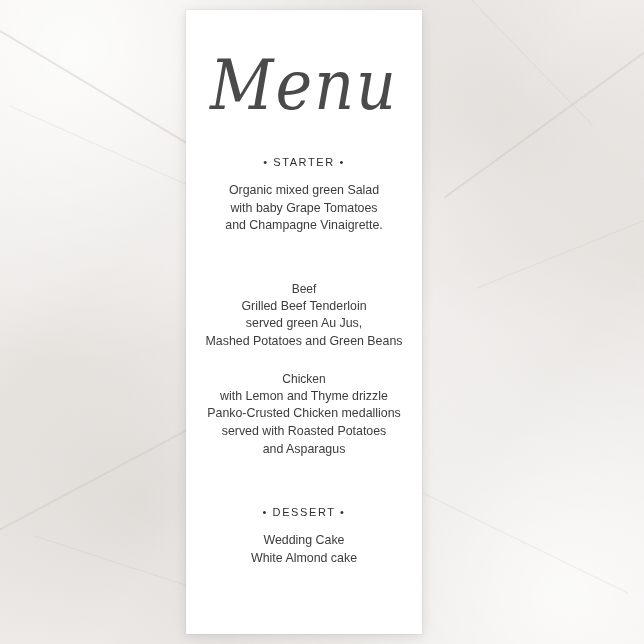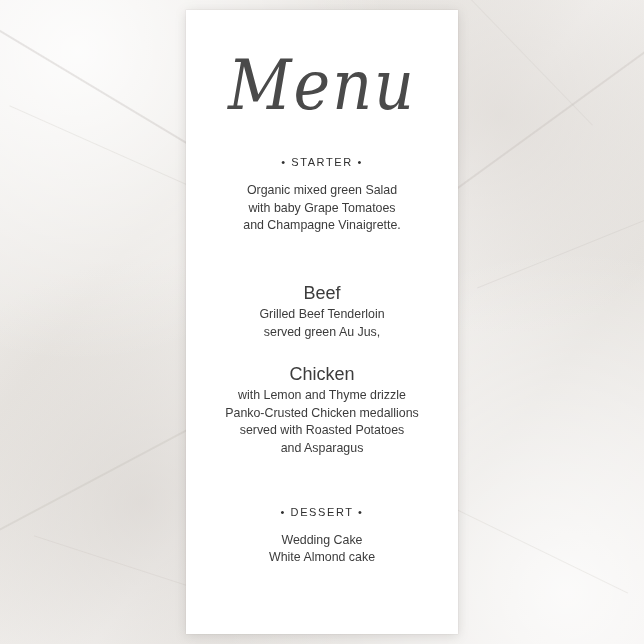--- a/index.html
+++ b/index.html
@@ -38,21 +38,21 @@
   .v4 { width: 200px; height: 1.4px; left: 470px; top: 250px; transform: rotate(-22deg); background: rgba(180,175,169,0.2); }
   .v5 { width: 340px; height: 1.8px; left: -60px; top: 470px; transform: rotate(-28deg); background: rgba(178,172,166,0.22); }
   .v6 { width: 240px; height: 1.2px; left: 400px; top: 540px; transform: rotate(26deg); background: rgba(184,178,172,0.2); }
   .v7 { width: 160px; height: 1px; left: 30px; top: 560px; transform: rotate(18deg); background: rgba(190,184,178,0.22); }
   .v8 { width: 180px; height: 1px; left: 440px; top: 60px; transform: rotate(46deg); background: rgba(190,184,178,0.2); }
 
   .card {
     position: absolute;
     left: 186px;
     top: 10px;
-    width: 272px;
+    width: 236px;
     height: 624px;
     background: #ffffff;
     box-shadow: 0 2px 10px rgba(120,115,110,0.22), 0 0 1px rgba(120,115,110,0.25);
   }
   .card-inner {
     position: absolute;
     left: 0; right: 0; top: 0; bottom: 0;
     padding: 0 18px;
     box-sizing: border-box;
     text-align: center;
@@ -75,21 +75,21 @@
     color: #2f2f2f;
     font-weight: 400;
   }
   .course-block {
     font-size: 12.4px;
     line-height: 1.42;
     color: #3c3c3c;
     font-weight: 400;
   }
   .course-name {
-    font-size: 18px;
+    font-size: 12px;
     line-height: 1.42;
     color: #3c3c3c;
   }
   .sp-20 { height: 20px; }
   .sp-14 { height: 14px; }
   .sp-12 { height: 12px; }
   .sp-8  { height: 8px; }
   .line { display: block; }
 </style>
 </head>
@@ -123,20 +123,21 @@
 
       <div class="sp-20"></div>
       <div class="sp-12"></div>
 
       <div class="sp-14"></div>
 
       <div class="course-block">
         <span class="line course-name">Beef</span>
         <span class="line">Grilled Beef Tenderloin</span>
         <span class="line">served green Au Jus,</span>
+        <span class="line">Mashed Potatoes and Green Beans</span>
       </div>
 
       <div class="sp-20"></div>
 
       <div class="course-block">
         <span class="line course-name">Chicken</span>
         <span class="line">with Lemon and Thyme drizzle</span>
         <span class="line">Panko-Crusted Chicken medallions</span>
         <span class="line">served with Roasted Potatoes</span>
         <span class="line">and Asparagus</span>

